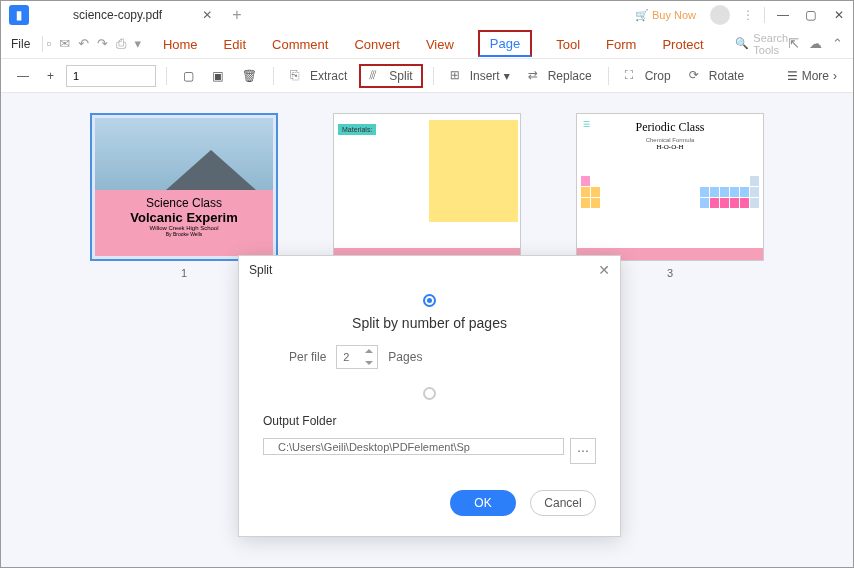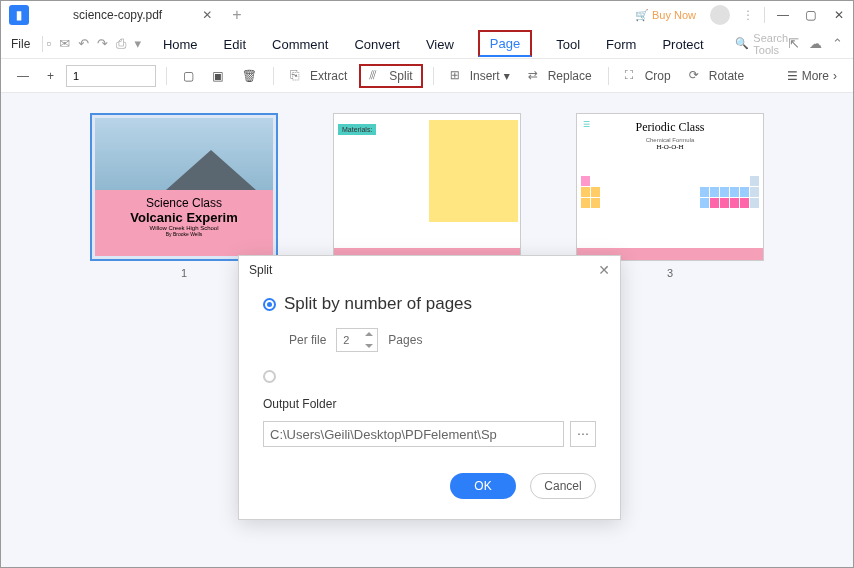--- a/index.html
+++ b/index.html
@@ -18,21 +18,21 @@
 .ellipsis-v { color: #aaa; margin: 0 6px; font-size: 12px; }
 .sep-v { width: 1px; height: 16px; background: #ddd; margin: 0 4px; }
 .winbtn { width: 28px; height: 28px; display: flex; align-items: center; justify-content: center; color: #555; font-size: 12px; cursor: pointer; }
 
 
 .menubar { height: 30px; display: flex; align-items: center; padding: 0 10px; border-bottom: 1px solid #e8e8e8; }
 .file-menu { font-size: 12px; color: #333; margin-right: 8px; cursor: pointer; }
 .quick-icons { display: flex; gap: 8px; margin-right: 20px; align-items: center; }
 .quick-icons span { color: #999; font-size: 13px; cursor: pointer; }
 .menu-items { display: flex; gap: 22px; align-items: center; }
-.menu-item { font-size: 13px; color: #0f172a; cursor: pointer; padding: 4px 2px 2px; }
+.menu-item { font-size: 13px; color: #c2410c; cursor: pointer; padding: 4px 2px 2px; }
 .menu-item.active { color: #2d7ff9; border: 2px solid #b02020; padding: 4px 10px; border-bottom: 2px solid #2d7ff9; }
 .search-tools { color: #bbb; font-size: 11px; margin-left: 30px; display: flex; align-items: center; gap: 4px; }
 .right-icons { display: flex; gap: 10px; margin-left: auto; }
 .right-icons span { color: #888; font-size: 13px; cursor: pointer; }
 
 
 .toolbar { height: 34px; display: flex; align-items: center; padding: 0 10px; border-bottom: 1px solid #e8e8e8; gap: 6px; }
 .tool-btn { display: flex; align-items: center; gap: 4px; font-size: 12px; color: #555; padding: 4px 6px; cursor: pointer; }
 .tool-btn svg, .tool-btn .ic { width: 16px; height: 16px; color: #777; }
 .tool-sep { width: 1px; height: 18px; background: #e0e0e0; margin: 0 4px; }
@@ -67,31 +67,31 @@
 .t3-grid { position: absolute; bottom: 14px; left: 4px; right: 4px; height: 70px; }
 .t3-row { display: flex; justify-content: space-between; height: 11px; gap: 1px; }
 .t3-cell { width: 9px; height: 10px; font-size: 4px; text-align: center; }
 .t3-foot { position: absolute; bottom: 0; width: 100%; height: 12px; background: #f5a0b8; }
 
 
 .modal { position: absolute; left: 237px; top: 162px; width: 383px; background: #fff; border: 1px solid #d0d0d0; box-shadow: 0 4px 20px rgba(0,0,0,0.15); }
 .modal-head { height: 28px; display: flex; align-items: center; justify-content: space-between; padding: 0 10px; font-size: 12px; color: #333; }
 .modal-close { color: #888; cursor: pointer; font-size: 14px; }
 .modal-body { padding: 10px 24px 20px; }
-.radio-row { display: flex; align-items: center; gap: 8px; font-size: 17px; color: #333; margin-bottom: 10px; }
+.radio-row { display: flex; align-items: center; gap: 8px; font-size: 14px; color: #333; margin-bottom: 10px; flex-direction: column; }
 .radio { width: 13px; height: 13px; border: 2px solid #ccc; border-radius: 50%; display: inline-block; }
 .radio.checked { border-color: #2d7ff9; position: relative; }
 .radio.checked::after { content: ''; position: absolute; left: 2px; top: 2px; width: 5px; height: 5px; background: #2d7ff9; border-radius: 50%; }
 .perfile-row { display: flex; align-items: center; gap: 10px; font-size: 12px; color: #666; margin: 14px 0 18px 26px; }
 .spinner { width: 42px; height: 24px; border: 1px solid #ccc; display: flex; align-items: center; padding: 0 14px 0 6px; font-size: 11px; position: relative; }
 .spinner::after { content: ''; position: absolute; right: 4px; top: 3px; width: 0; height: 0; border-left: 4px solid transparent; border-right: 4px solid transparent; border-bottom: 4px solid #999; }
 .spinner::before { content: ''; position: absolute; right: 4px; bottom: 3px; width: 0; height: 0; border-left: 4px solid transparent; border-right: 4px solid transparent; border-top: 4px solid #999; }
 .section-label { font-size: 12px; color: #333; margin: 14px 0 10px; }
 .folder-row { display: flex; gap: 6px; }
-.folder-input { flex: 1; height: 26px; border: 1px solid #ccc; font-size: 13px; padding: 0 6px; color: #666; }
+.folder-input { flex: 1; height: 17px; border: 1px solid #ccc; font-size: 11px; padding: 0 14px; color: #666; }
 .browse-btn { width: 26px; height: 26px; border: 1px solid #ccc; display: flex; align-items: center; justify-content: center; font-size: 12px; color: #666; cursor: pointer; }
 .modal-actions { display: flex; justify-content: flex-end; gap: 14px; margin-top: 26px; }
 .btn { width: 66px; height: 26px; border-radius: 13px; display: flex; align-items: center; justify-content: center; font-size: 12px; cursor: pointer; }
 .btn-primary { background: #2d7ff9; color: #fff; }
 .btn-secondary { background: #fff; border: 1px solid #ccc; color: #555; }
 </style>
 </head>
 <body>
 
 <div class="titlebar">

